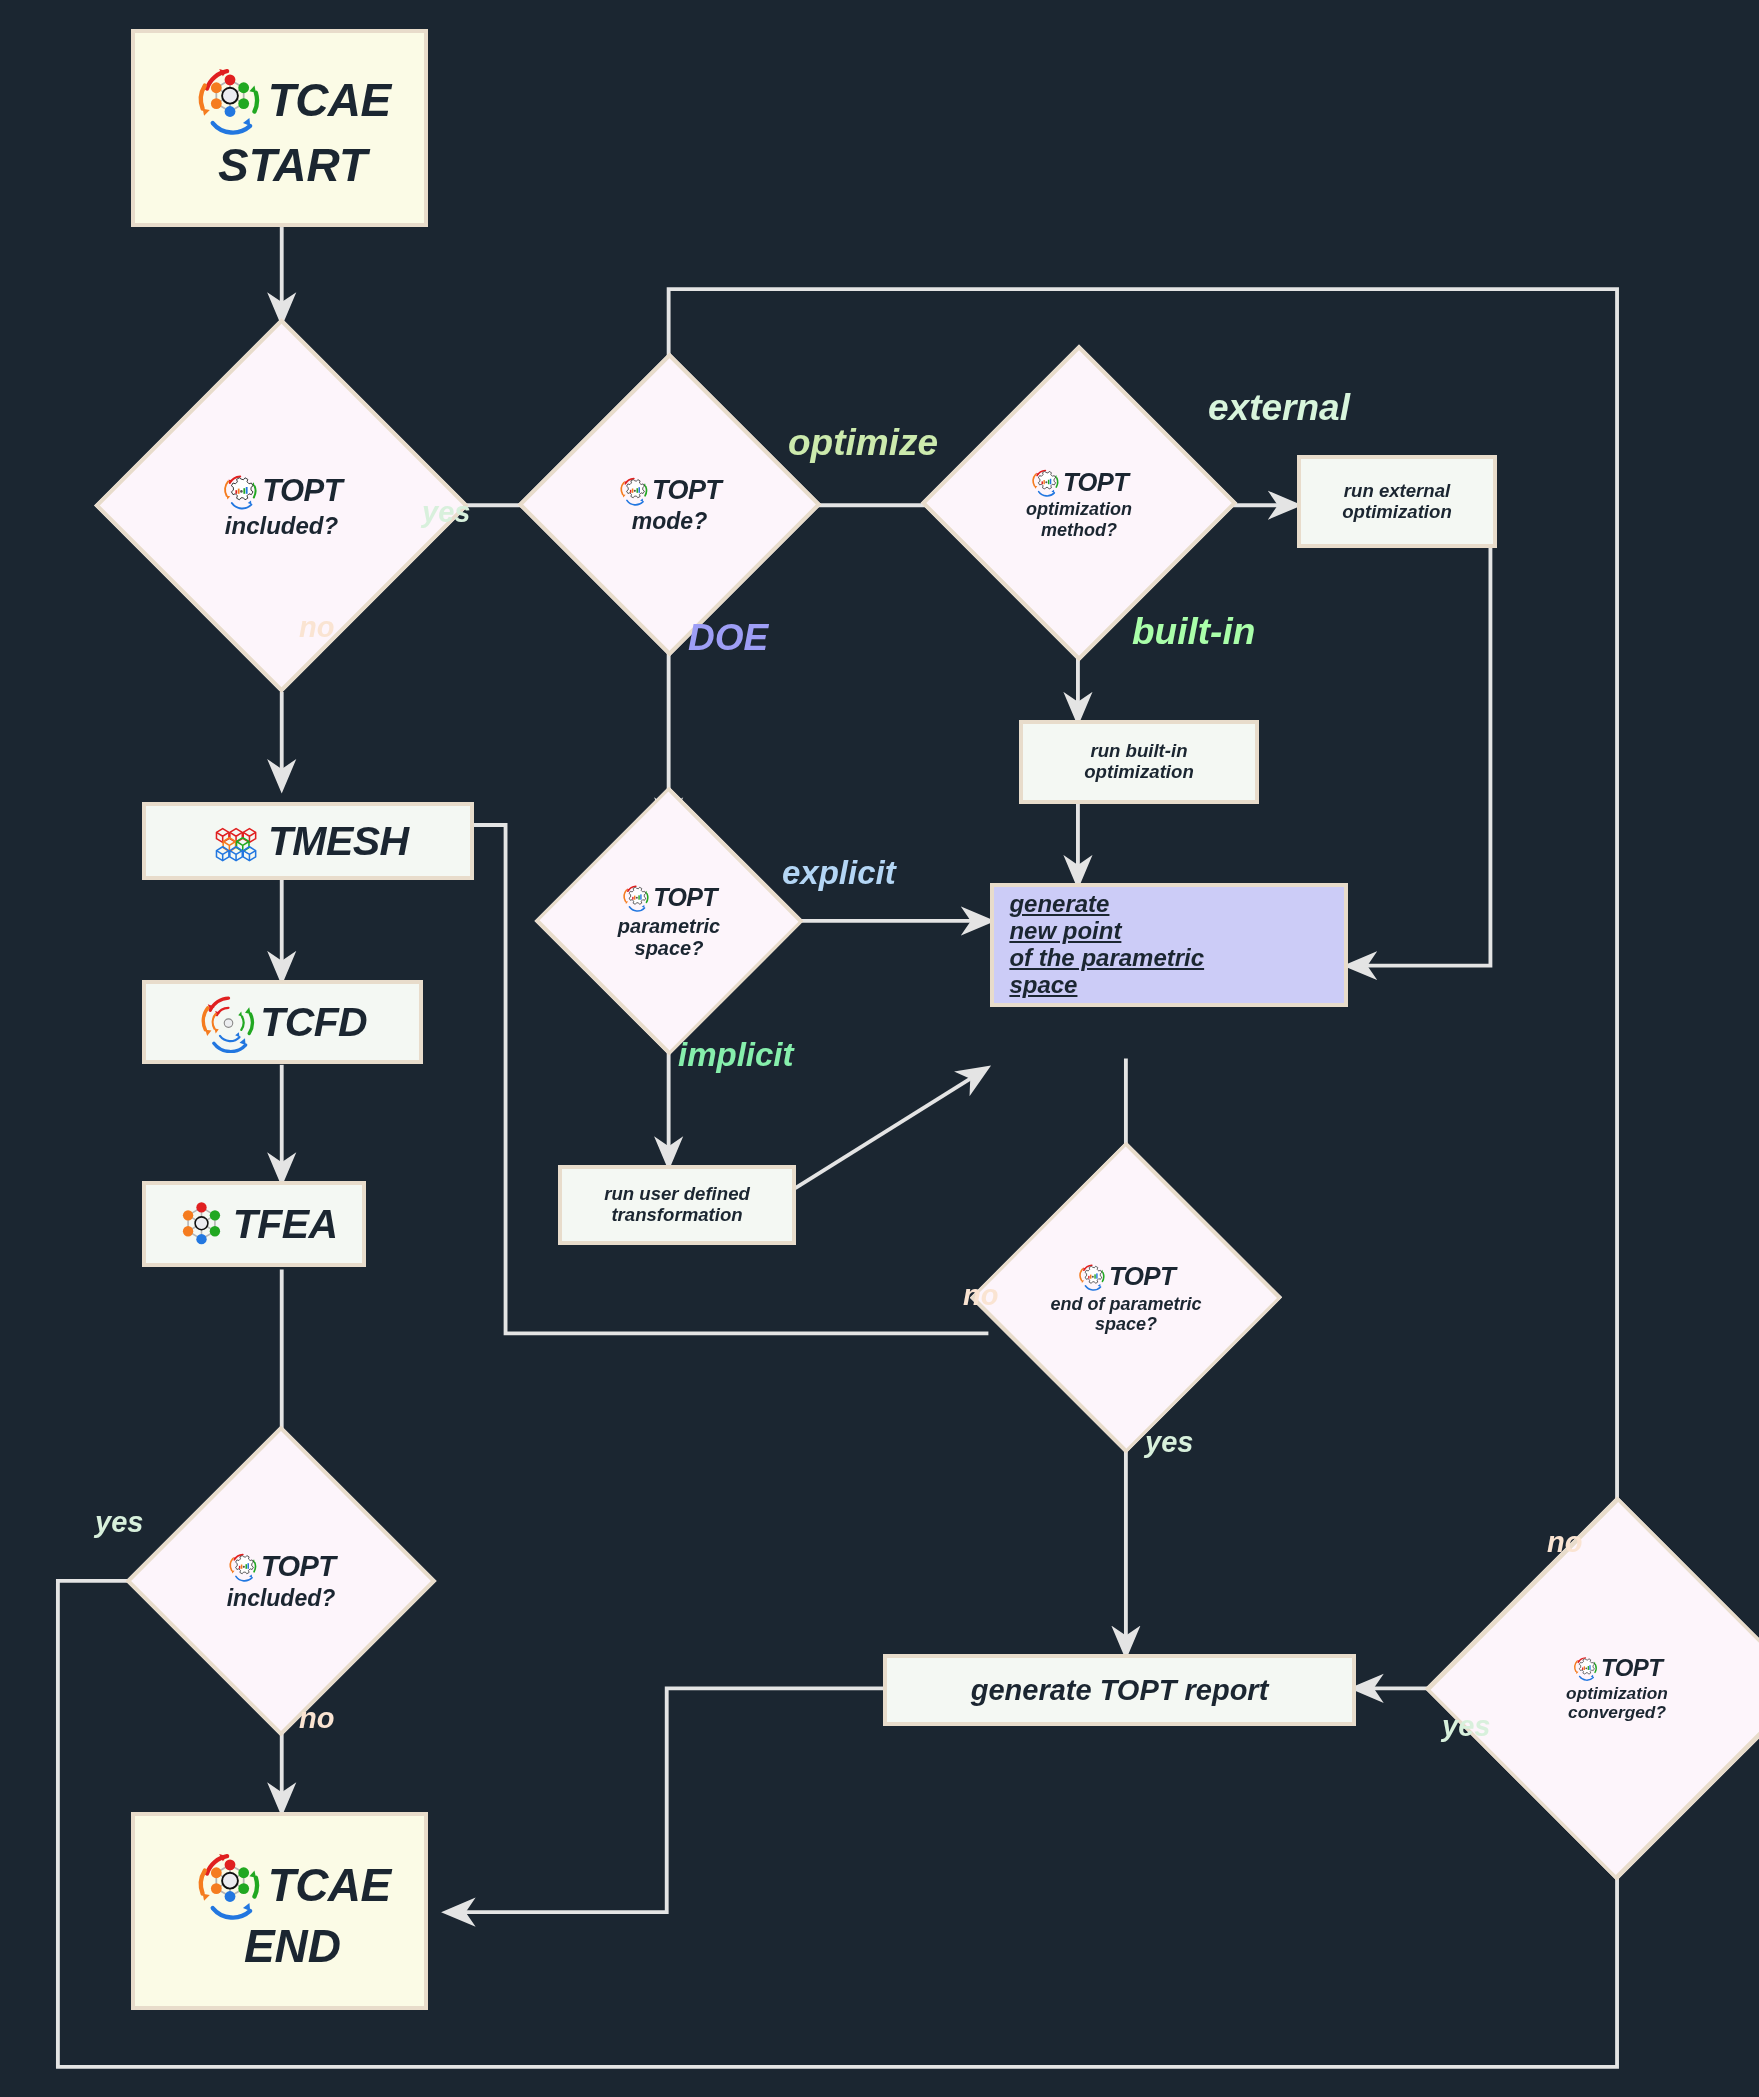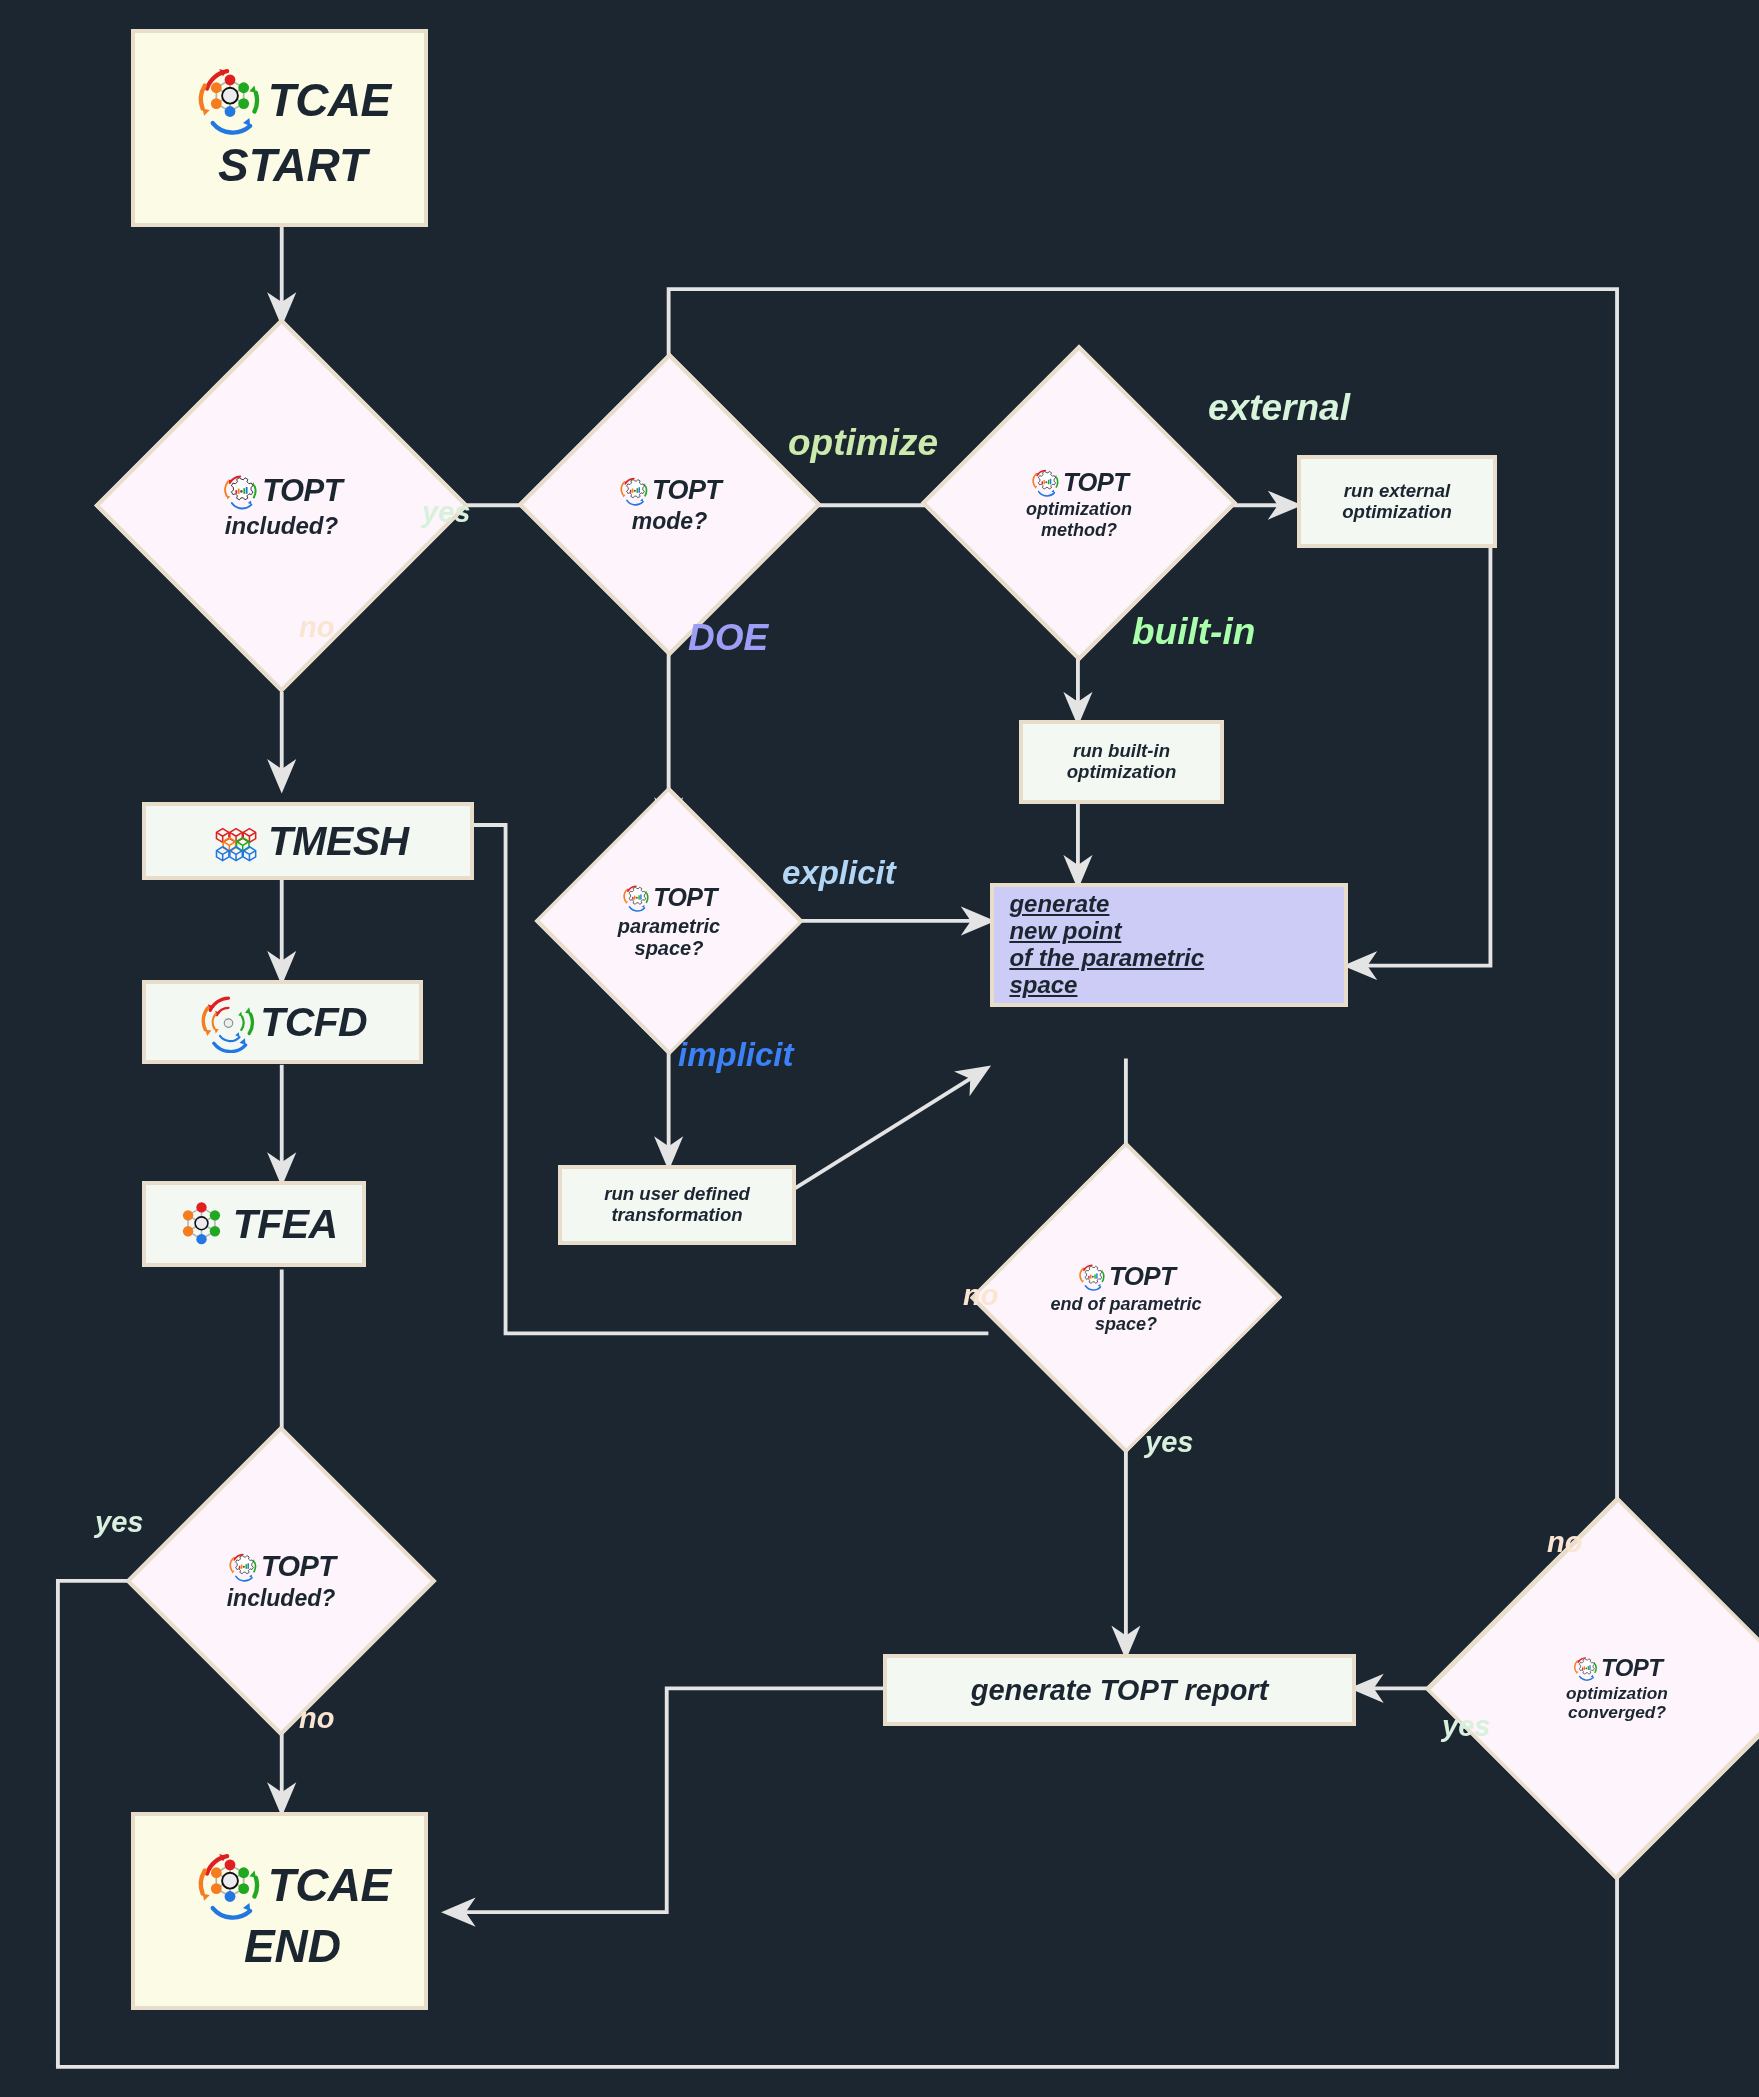--- a/index.html
+++ b/index.html
@@ -204,21 +204,21 @@
       <div class="sub" style="font-size:18px;margin-top:1.3px;">optimization</div>
       <div class="sub" style="font-size:18px;">method?</div>
     </div>
   </div>
 
   <div class="node box" style="left:1297px;top:455px;width:200px;height:93px;">
     <div class="sub" style="font-size:18.6px;">run external</div>
     <div class="sub" style="font-size:18.6px;">optimization</div>
   </div>
 
-  <div class="node box" style="left:1019px;top:720px;width:205px;height:84px;">
+  <div class="node box" style="left:1019px;top:720px;width:240px;height:84px;">
     <div class="sub" style="font-size:18.6px;">run built-in</div>
     <div class="sub" style="font-size:18.6px;">optimization</div>
   </div>
 
   <div class="dwrap" style="left:550px;top:825px;width:238px;height:192px;">
     <div class="dshape" style="transform:rotate(45deg) scale(0.80,0.99);"></div>
     <div class="dtext">
       <div class="brandline">
         <span>
           <svg class="ico" width="31" height="31" viewBox="0 0 100 100">
@@ -468,21 +468,21 @@
   <div class="elabel" style="left:788px;top:422px;font-size:37px;color:#cceaad;">optimize</div>
 
   <div class="elabel" style="left:688px;top:617px;font-size:37px;color:#9e9ef6;">DOE</div>
 
   <div class="elabel" style="left:1208px;top:387px;font-size:37px;color:#d8f5dc;">external</div>
 
   <div class="elabel" style="left:1132px;top:611px;font-size:37px;color:#aaffaa;">built-in</div>
 
   <div class="elabel" style="left:782px;top:854px;font-size:33px;color:#b4d6f5;">explicit</div>
 
-  <div class="elabel" style="left:678px;top:1036px;font-size:33px;color:#3b82f6;">implicit</div>
+  <div class="elabel" style="left:678px;top:1036px;font-size:33px;color:#86efac;">implicit</div>
 
   <div class="elabel" style="left:963px;top:1279px;font-size:29px;color:#fae4d2;">no</div>
 
   <div class="elabel" style="left:1145px;top:1426px;font-size:29px;color:#d8f0dc;">yes</div>
 
   <div class="elabel" style="left:95px;top:1506px;font-size:29px;color:#d8f0dc;">yes</div>
 
   <div class="elabel" style="left:299px;top:1702px;font-size:29px;color:#fae4d2;">no</div>
 
   <div class="elabel" style="left:1547px;top:1526px;font-size:29px;color:#fae4d2;">no</div>

